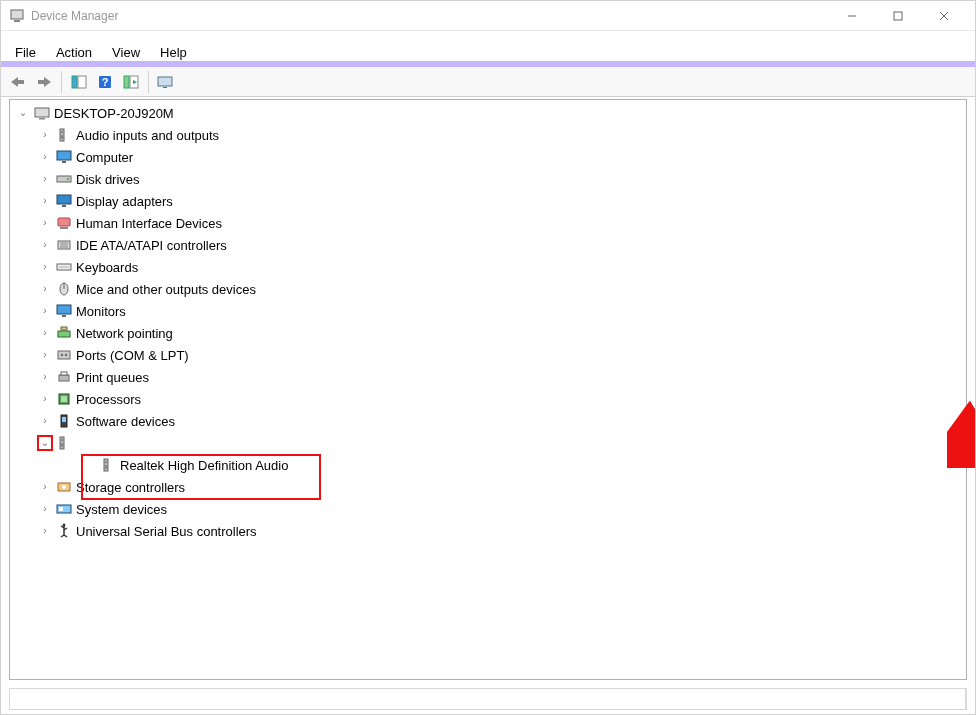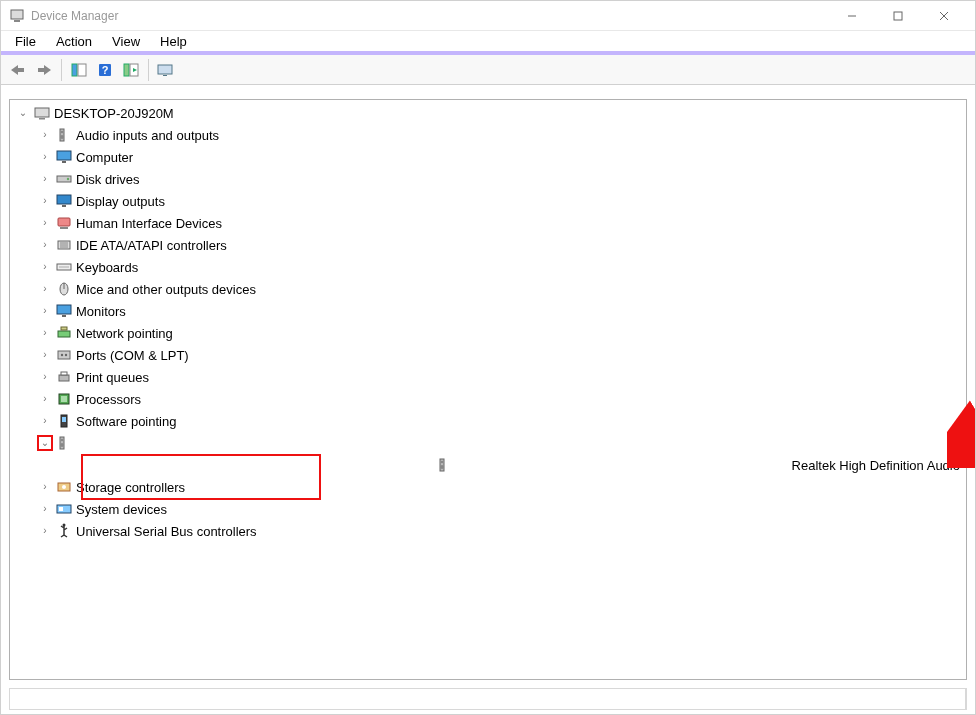--- a/index.html
+++ b/index.html
@@ -28,22 +28,23 @@
   width: 46px; height: 28px;
   display: flex; align-items: center; justify-content: center;
   color: #666; cursor: pointer;
 }
 .win-btn svg { width: 10px; height: 10px; }
 .menubar {
   height: 24px;
   display: flex;
   align-items: center;
   padding: 0 4px;
-  border-bottom: 4px solid #c4b5fd;
+  border-bottom: 6px solid #c4b5fd;
   font-size: 13px;
+  margin-top: 12px;
 }
 .menubar .menu-item { padding: 2px 10px; cursor: default; }
 .toolbar {
   height: 30px;
   display: flex;
   align-items: center;
   padding: 0 4px;
   border-bottom: 1px solid #d0d0d0;
   background: #f8f8f8;
   gap: 0;
@@ -217,21 +218,21 @@
       <span>Disk drives</span>
     </div>
     <div class="tree-row" style="padding-left: 28px;">
       <span class="tw">›</span>
       <span class="node-icon ico">
         <svg viewBox="0 0 16 16">
           <rect x="1" y="2" width="14" height="9" fill="#38c" stroke="#246"></rect>
           <rect x="6" y="12" width="4" height="2" fill="#666"></rect>
         </svg>
       </span>
-      <span>Display outputs</span>
+      <span>Display adapters</span>
     </div>
     <div class="tree-row" style="padding-left: 28px;">
       <span class="tw">›</span>
       <span class="node-icon ico">
         <svg viewBox="0 0 16 16">
           <rect x="2" y="3" width="12" height="8" fill="#e88" stroke="#a44" rx="1"></rect>
           <rect x="4" y="12" width="8" height="2" fill="#888"></rect>
         </svg>
       </span>
       <span>Human Interface Devices</span>
@@ -321,33 +322,33 @@
       <span>Processors</span>
     </div>
     <div class="tree-row" style="padding-left: 28px;">
       <span class="tw">›</span>
       <span class="node-icon ico">
         <svg viewBox="0 0 16 16">
           <rect x="5" y="2" width="6" height="12" fill="#444" stroke="#222"></rect>
           <rect x="6" y="4" width="4" height="5" fill="#8cf"></rect>
         </svg>
       </span>
-      <span>Software pointing</span>
+      <span>Software devices</span>
     </div>
     <div class="tree-row" style="padding-left: 28px;">
       <span class="tw hl-red">⌄</span>
       <span class="node-icon ico">
         <svg viewBox="0 0 16 16">
           <rect x="4" y="2" width="4" height="12" fill="#bbb" stroke="#666"></rect>
           <circle cx="6" cy="10" r="2" fill="#888"></circle>
           <circle cx="6" cy="5" r="1.2" fill="#888"></circle>
         </svg>
       </span>
     </div>
-    <div class="tree-row" style="padding-left: 72px; justify-content: space-between;">
+    <div class="tree-row" style="padding-left: 72px;">
       <span class="tw"></span>
       <span class="node-icon ico">
         <svg viewBox="0 0 16 16">
           <rect x="4" y="2" width="4" height="12" fill="#bbb" stroke="#666"></rect>
           <circle cx="6" cy="10" r="2" fill="#888"></circle>
           <circle cx="6" cy="5" r="1.2" fill="#888"></circle>
         </svg>
       </span>
       <span>Realtek High Definition Audio</span>
     </div>

